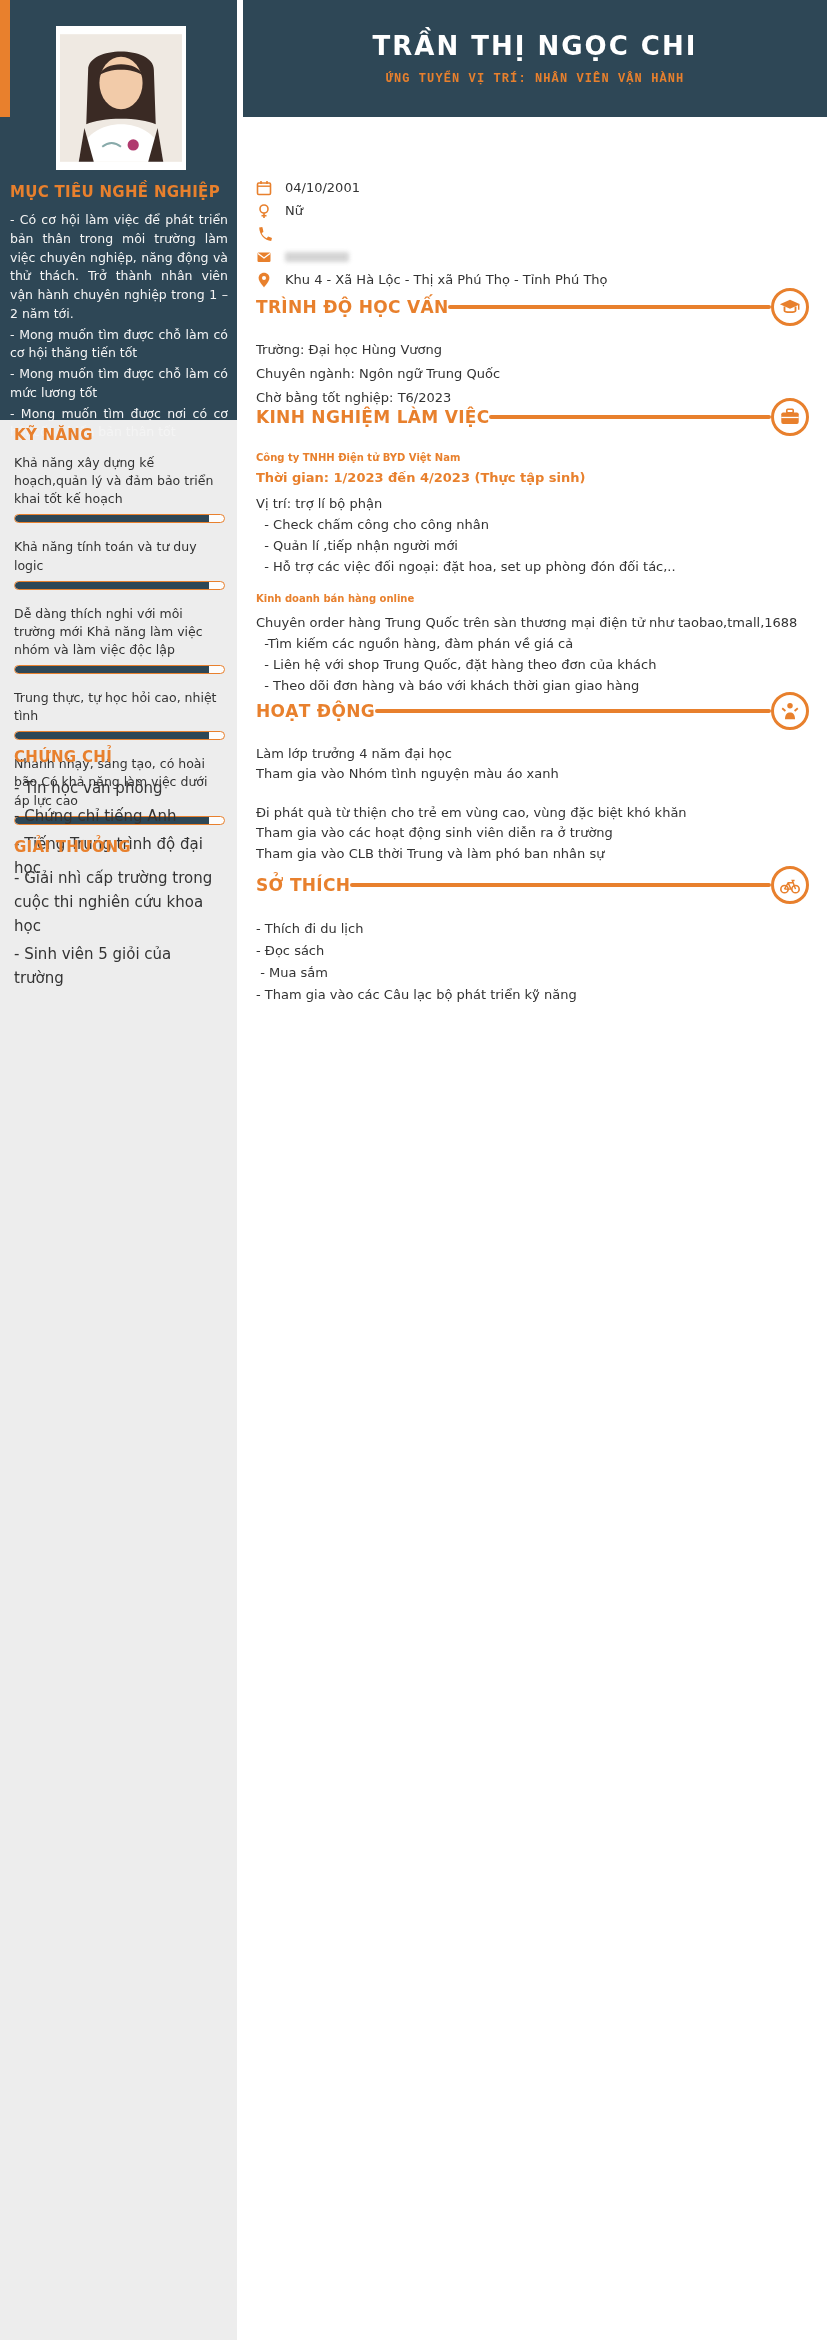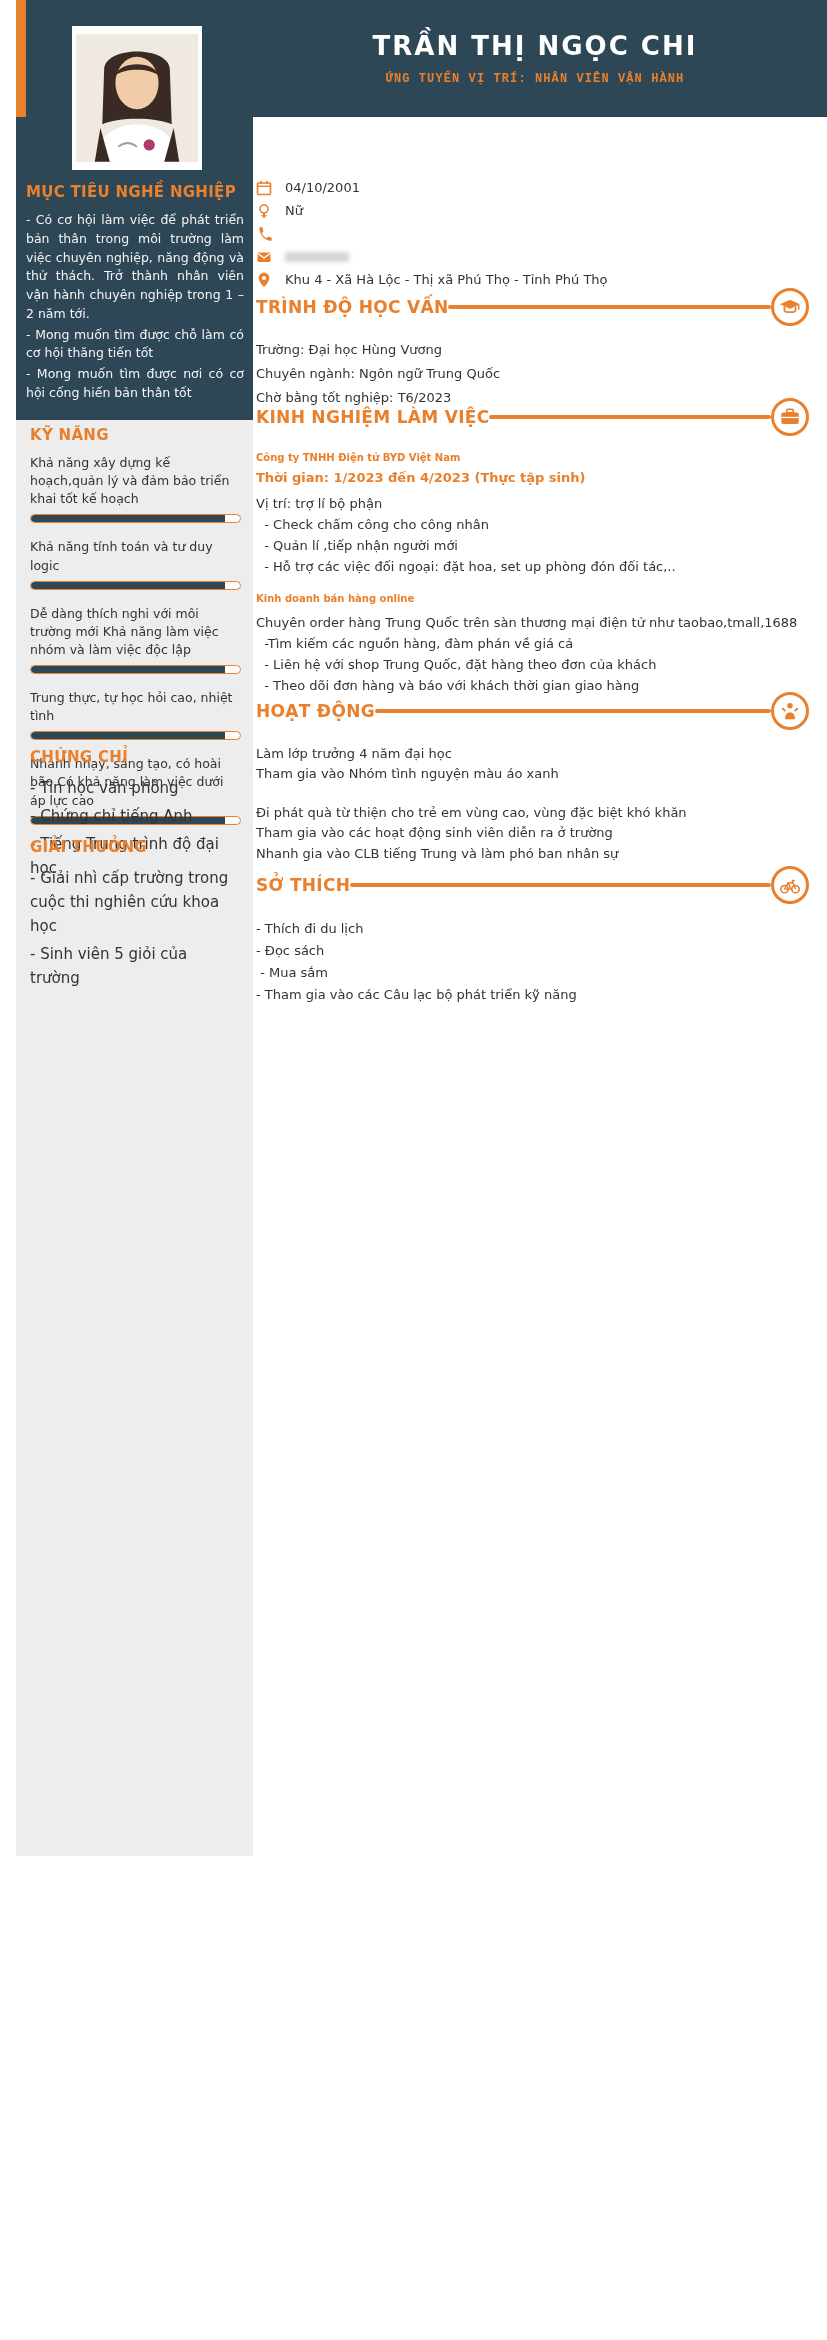--- a/index.html
+++ b/index.html
@@ -2,21 +2,21 @@
 <html><head>
 <meta charset="utf-8">
 <style>
   * { margin:0; padding:0; box-sizing:border-box; }
   html,body { background:#fff; }
   .page {
     position:relative; width:827px; height:2340px; background:#ffffff;
     font-family:"DejaVu Sans","Liberation Sans",sans-serif; color:#333; overflow:hidden;
   }
   
-  .left-col { position:absolute; left:16px; top:0; width:237px; height:1856px; background:#ededed; }
+  .left-col { position:absolute; left:0; top:0; width:237px; height:2340px; background:#ededed; }
   .left-dark { position:absolute; left:0; top:0; width:237px; height:420px; background:#2e4756; }
   .accent-strip { position:absolute; left:0; top:0; width:10px; height:117px; background:#e8802d; }
   .photo-frame { position:absolute; left:56px; top:26px; width:130px; height:144px; background:#fff; padding:4px; }
   .photo-frame svg { display:block; width:100%; height:100%; }
   .objective { position:absolute; left:10px; right:9px; top:183px; }
   .side-h { color:#e8802d; font-size:15px; font-weight:bold; letter-spacing:.3px; margin-bottom:10px; }
   .objective p { color:#f4f4f4; font-size:12.5px; line-height:1.5; text-align:justify; margin-bottom:2px; }
   .side-sec { position:absolute; left:14px; right:12px; }
   .skills { top:426px; }
   .skill-label { font-size:12.5px; color:#333; line-height:1.45; margin-bottom:6px; }
@@ -79,20 +79,21 @@
         <path d="M104 100 L110 136 L94 136 Z" fill="#3a2a24"></path>
         <circle cx="78" cy="118" r="6" fill="#b03a6e"></circle>
         <path d="M45 120 q10 -8 20 0" stroke="#8aa" stroke-width="2" fill="none"></path>
       </svg>
     </div>
 
     <div class="objective">
       <div class="side-h">MỤC TIÊU NGHỀ NGHIỆP</div>
       <p>- Có cơ hội làm việc để phát triển bản thân trong môi trường làm việc chuyên nghiệp, năng động và thử thách. Trở thành nhân viên vận hành chuyên nghiệp trong 1 – 2 năm tới.</p>
       <p>- Mong muốn tìm được chỗ làm có cơ hội thăng tiến tốt</p>
+      <p>- Mong muốn tìm được chỗ làm có mức lương tốt</p>
       <p>- Mong muốn tìm được nơi có cơ hội cống hiến bản thân tốt</p>
     </div>
 
     <div class="side-sec skills">
       <div class="side-h">KỸ NĂNG</div>
 
       <div class="skill-label">Khả năng xây dựng kế hoạch,quản lý và đảm bảo triển khai tốt kế hoạch</div>
       <div class="skill-bar">
           <div class="skill-fill" style="width: 93%;"></div>
         </div>
@@ -240,21 +241,21 @@
             <line x1="17" y1="12" x2="20.5" y2="9" class="orange-s" stroke-width="2"></line>
           </svg>
         </span>
       </div>
       <div class="act-lines">
         <div class="body-line">Làm lớp trưởng 4 năm đại học</div>
         <div class="body-line">Tham gia vào Nhóm tình nguyện màu áo xanh</div>
         <div class="body-line"></div>
         <div class="body-line">Đi phát quà từ thiện cho trẻ em vùng cao, vùng đặc biệt khó khăn</div>
         <div class="body-line">Tham gia vào các hoạt động sinh viên diễn ra ở trường</div>
-        <div class="body-line">Nhanh gia vào CLB tiếng Trung và làm phó ban nhân sự</div>
+        <div class="body-line">Tham gia vào CLB thời Trung và làm phó ban nhân sự</div>
       </div>
     </div>
 
     <div class="section sec-hobbies">
       <div class="sec-head">
         <span class="sec-title">SỞ THÍCH</span>
         <span class="sec-rule"></span>
         <span class="sec-circle">
           <svg viewBox="0 0 24 24">
             <circle cx="6" cy="16.5" r="4" class="orange-s" stroke-width="1.8"></circle>

